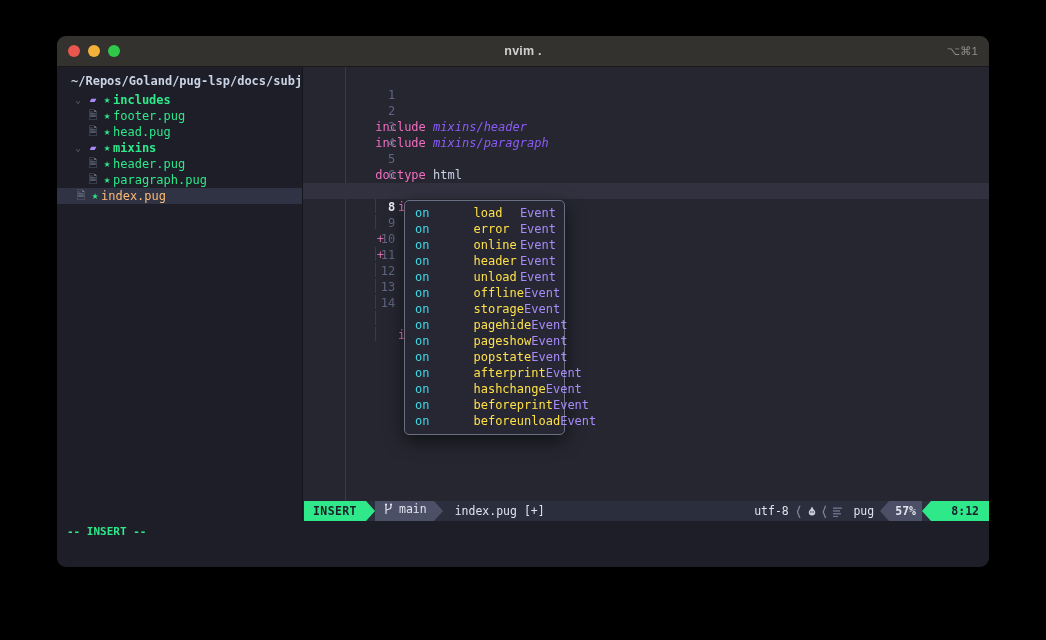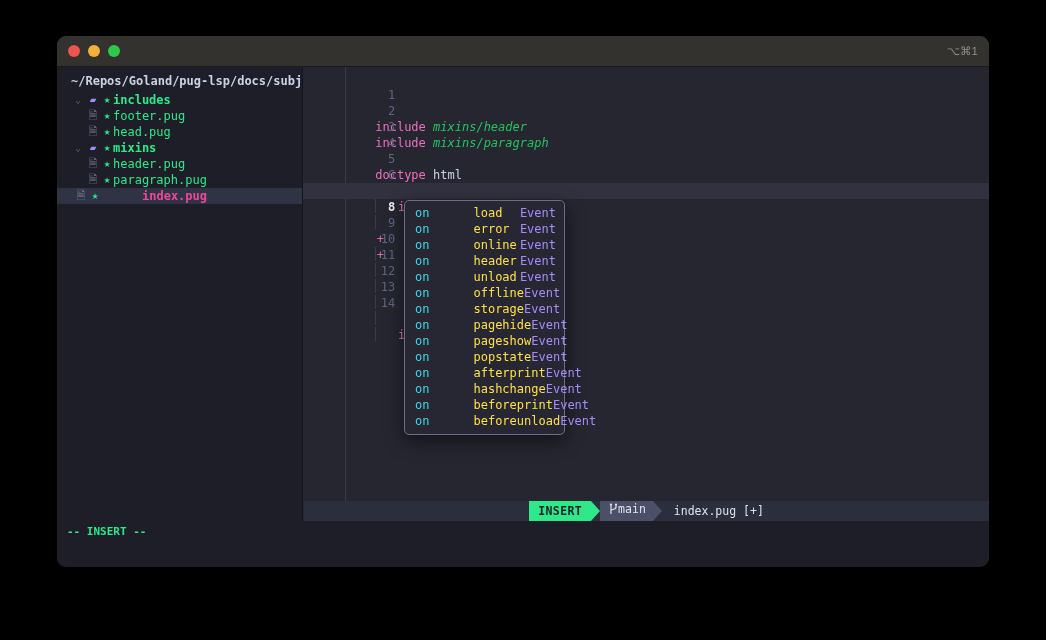--- a/index.html
+++ b/index.html
@@ -110,21 +110,21 @@
   }
   .tree-row.selected { background: #2f3344; }
   .tw { display: inline-block; text-align: center; }
   .arrow   { width: 14px; color: #5d6277; font-size: 10px; }
   .ind     { width: 14px; }
   .ic-folder { width: 16px; color: #a78bfa; font-size: 11px; }
   .ic-file   { width: 16px; color: #7f889c; font-size: 11px; }
   .star    { width: 12px; color: #2ee88a; font-size: 11px; }
   .tname   { color: #2ee88a; }
   .tname.folder { color: #2ee88a; font-weight: 700; }
-  .tname.sel    { color: #ec4899; font-weight: 700; margin-left: 41px; }
+  .tname.sel    { color: #fdba74; font-weight: 400; }
 
   #tree-status {
     height: 20px;
     background: #2f3344;
     display: flex; align-items: center;
     padding: 0 10px;
     font-size: 11.5px; color: #c4cbdd;
     justify-content: space-between;
   }
 
@@ -152,21 +152,21 @@
   .fold {
     display: inline-block; width: 10px; text-align: center;
     color: #d56aa8;
   }
   .gutter-bar {
     position: absolute; left: 42px; top: 0; bottom: 0;
     width: 1px; background: #3a3a48;
   }
   
   .t-kw   { color: #f06ec0; }        
-  .t-path { color: #22c55e; font-style: italic; }
+  .t-path { color: #8b5cf6; font-style: italic; }
   .t-tag  { color: #46d9c5; }
   .t-attr { color: #69d98e; }
   .t-str  { color: #f1e05a; }
   .t-op   { color: #c9d3e3; }
   .t-el   { color: #a78bfa; }
   .t-paren{ color: #46d9c5; }
   .t-txt  { color: #dfe3ee; }
   .t-plain{ color: #c9d3e3; }
   .iguide {
     display: inline-block; width: 1px; height: 14px;
@@ -200,39 +200,38 @@
   .pm-rest  { color: #fde047; margin-left: 44px; }
   .pm-kind  { margin-left: auto; color: #a78bfa; }
 
   
   #statusline {
     position: absolute; left: 0; right: 0; bottom: 20px;
     height: 20px;
     background: #2b2e3c;
     display: flex; align-items: center;
     font-size: 11.5px;
-    flex-direction: column;
   }
   .sl-left  { display: flex; align-items: center; height: 100%; }
   .sl-right { display: flex; align-items: center; height: 100%; margin-left: auto; }
   .mode {
     background: #2ee88a; color: #1b1f2a; font-weight: 700;
     padding: 0 9px; height: 100%; display: flex; align-items: center;
     letter-spacing: .4px;
   }
   .chev-green {
     width: 0; height: 0;
     border-top: 10px solid transparent;
     border-bottom: 10px solid transparent;
     border-left: 9px solid #2ee88a;
   }
   .seg-branch {
     background: #4b5066; color: #dfe3ee;
     height: 100%; display: flex; align-items: center;
-    padding: 0 7px 4px 9px; 
+    padding: 0 7px 4px 9px; gap: 6px;
   }
   .chev-branch {
     width: 0; height: 0;
     border-top: 10px solid transparent;
     border-bottom: 10px solid transparent;
     border-left: 9px solid #4b5066;
   }
   .seg-file { color: #dfe3ee; padding: 0 0 0 12px; }
   .seg-plain { color: #dfe3ee; padding: 0 6px; display: flex; align-items: center; gap: 6px; }
   .chev-l {
@@ -274,20 +273,21 @@
 <body>
 
 <div id="window">
 
   <div id="titlebar">
     <div class="lights">
       <div class="light red"></div>
       <div class="light yellow"></div>
       <div class="light green"></div>
     </div>
+    <div id="win-title">nvim .</div>
     <div id="win-shortcut">⌥⌘1</div>
   </div>
 
 
   <div id="content">
 
     <div id="sidebar">
       <div id="tree">
         <div id="tree-root">~/Repos/Goland/pug-lsp/docs/subj</div>
 

